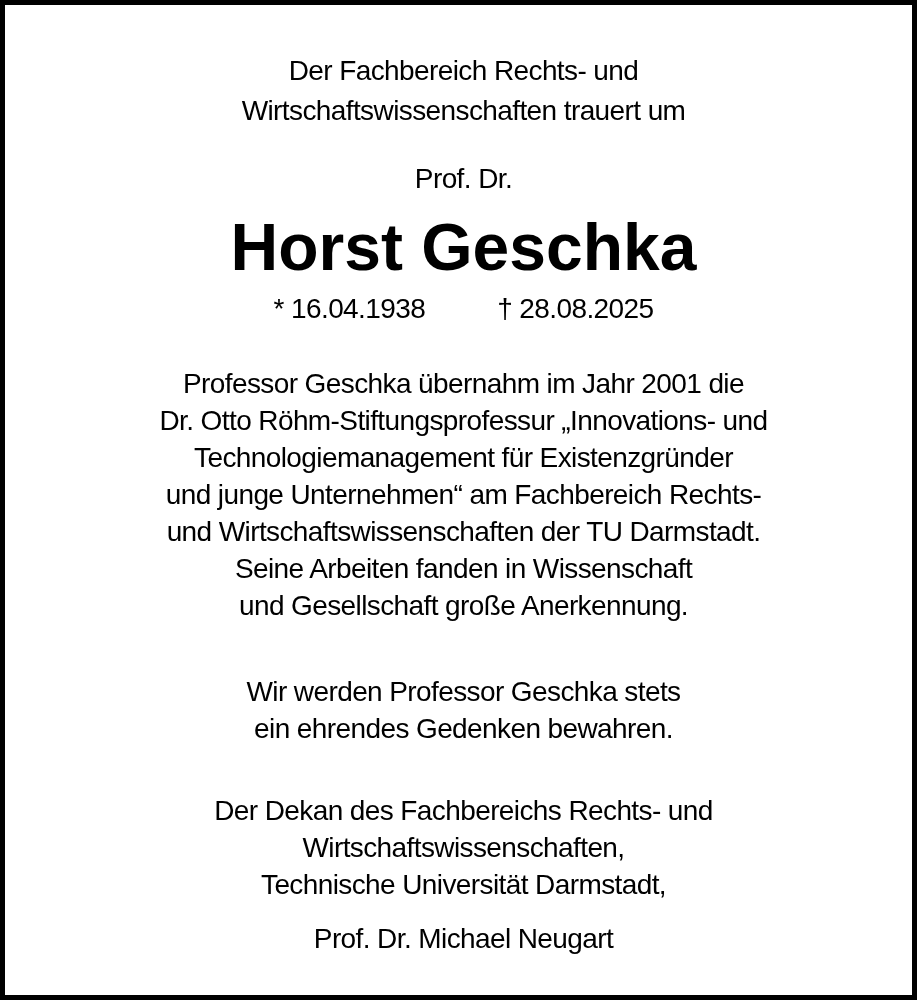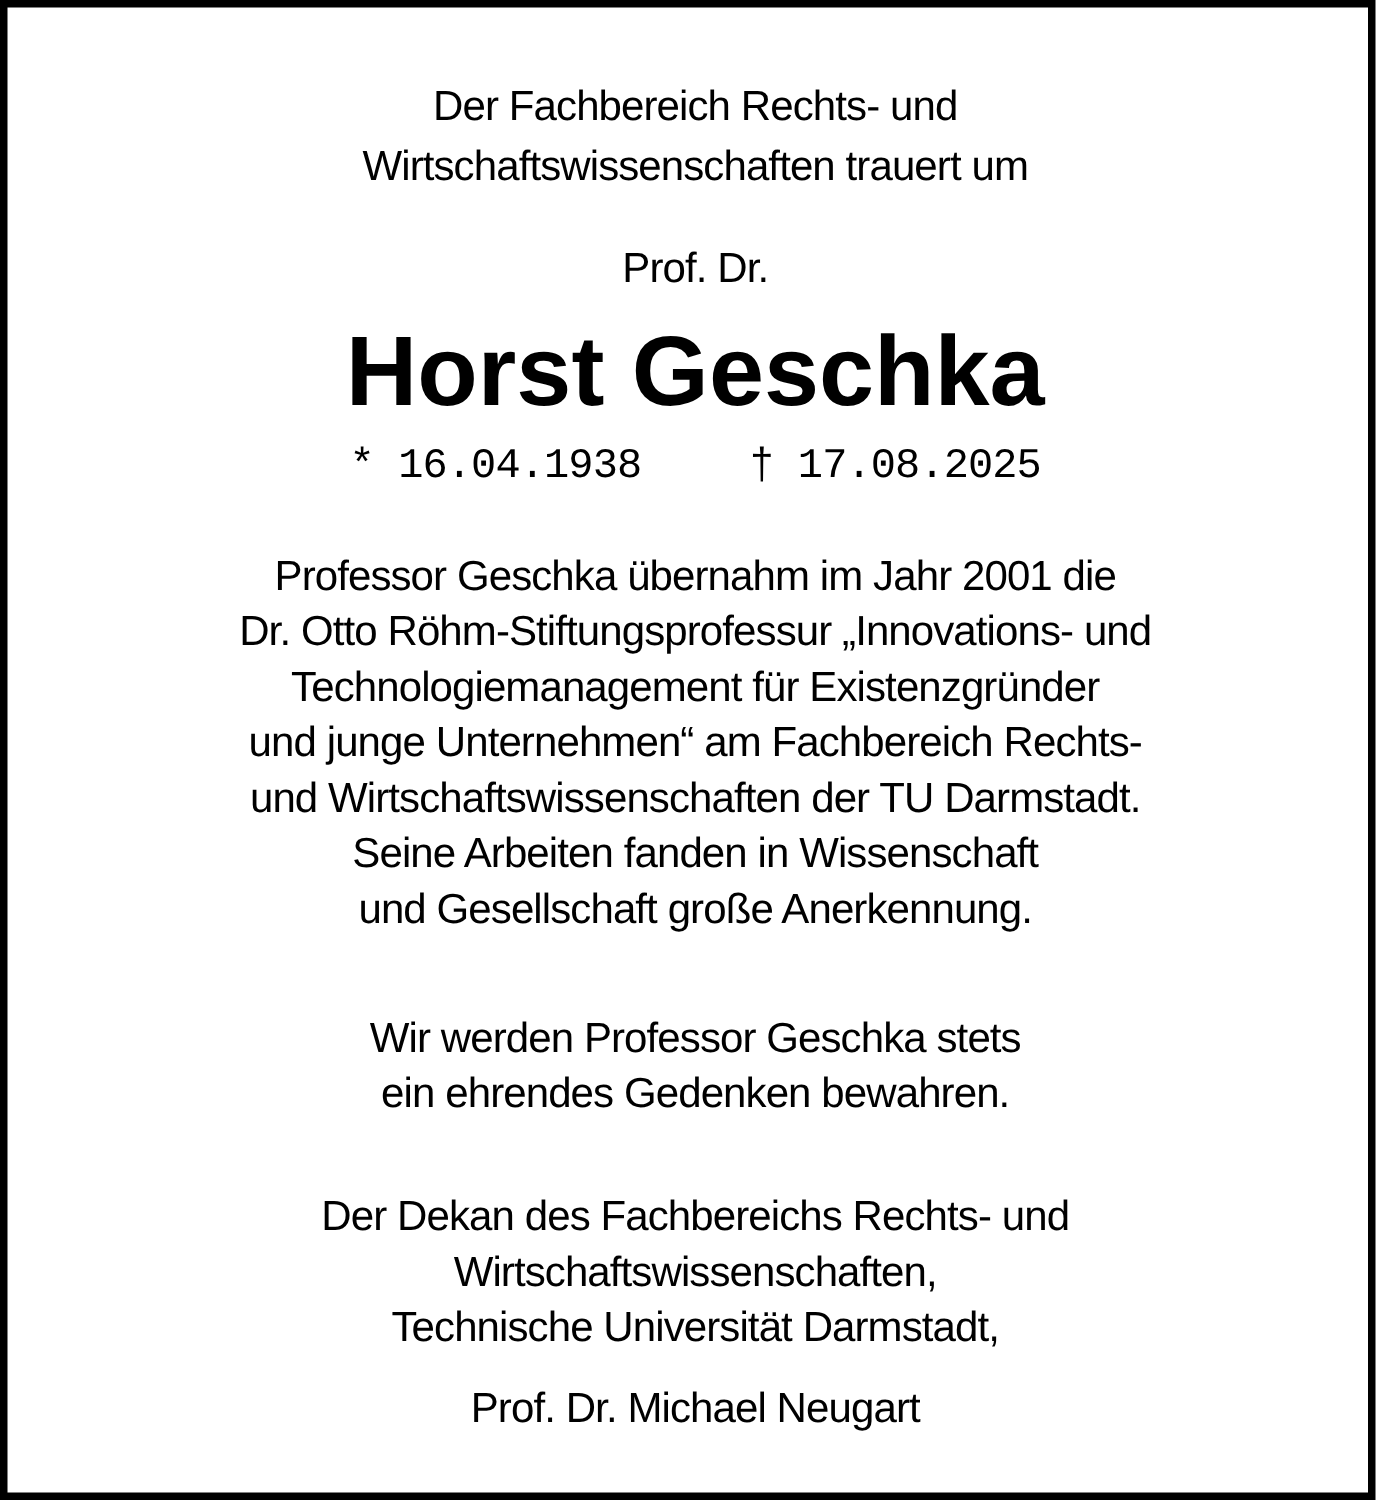--- a/index.html
+++ b/index.html
@@ -19,36 +19,36 @@
     font-size: 28px; line-height: 36px;
     letter-spacing: -0.6px;
     white-space: nowrap;
   }
   .name {
     font-family: "Liberation Sans", sans-serif;
     font-weight: bold; font-size: 66px; line-height: 76px;
     letter-spacing: 0px;
   }
   .dates { word-spacing: 0; }
-  .dates span { display: inline-block; font-family: Liberation Mono, monospace; }
+  .dates span { display: inline-block; }
   .dates .gap { width: 72px; }
 </style>
 </head>
 <body>
 
 <div class="frame">
 
   <div class="line" style="top:48px">Der Fachbereich Rechts- und</div>
   <div class="line" style="top:88px">Wirtschaftswissenschaften trauert um</div>
 
   <div class="line" style="top:156px">Prof. Dr.</div>
   <div class="line name" style="top:204px">Horst Geschka</div>
 
   <div class="line dates" style="top:286px">
-    <span>* 16.04.1938</span><span class="gap"></span><span>† 17.08.2025</span>
+    <span>* 16.04.1938</span><span class="gap"></span><span>† 28.08.2025</span>
   </div>
 
   <div class="line" style="top:361px">Professor Geschka übernahm im Jahr 2001 die</div>
   <div class="line" style="top:398px">Dr. Otto Röhm-Stiftungsprofessur „Innovations- und</div>
   <div class="line" style="top:435px">Technologiemanagement für Existenzgründer</div>
   <div class="line" style="top:472px">und junge Unternehmen“ am Fachbereich Rechts-</div>
   <div class="line" style="top:509px">und Wirtschaftswissenschaften der TU Darmstadt.</div>
   <div class="line" style="top:546px">Seine Arbeiten fanden in Wissenschaft</div>
   <div class="line" style="top:583px">und Gesellschaft große Anerkennung.</div>
 

